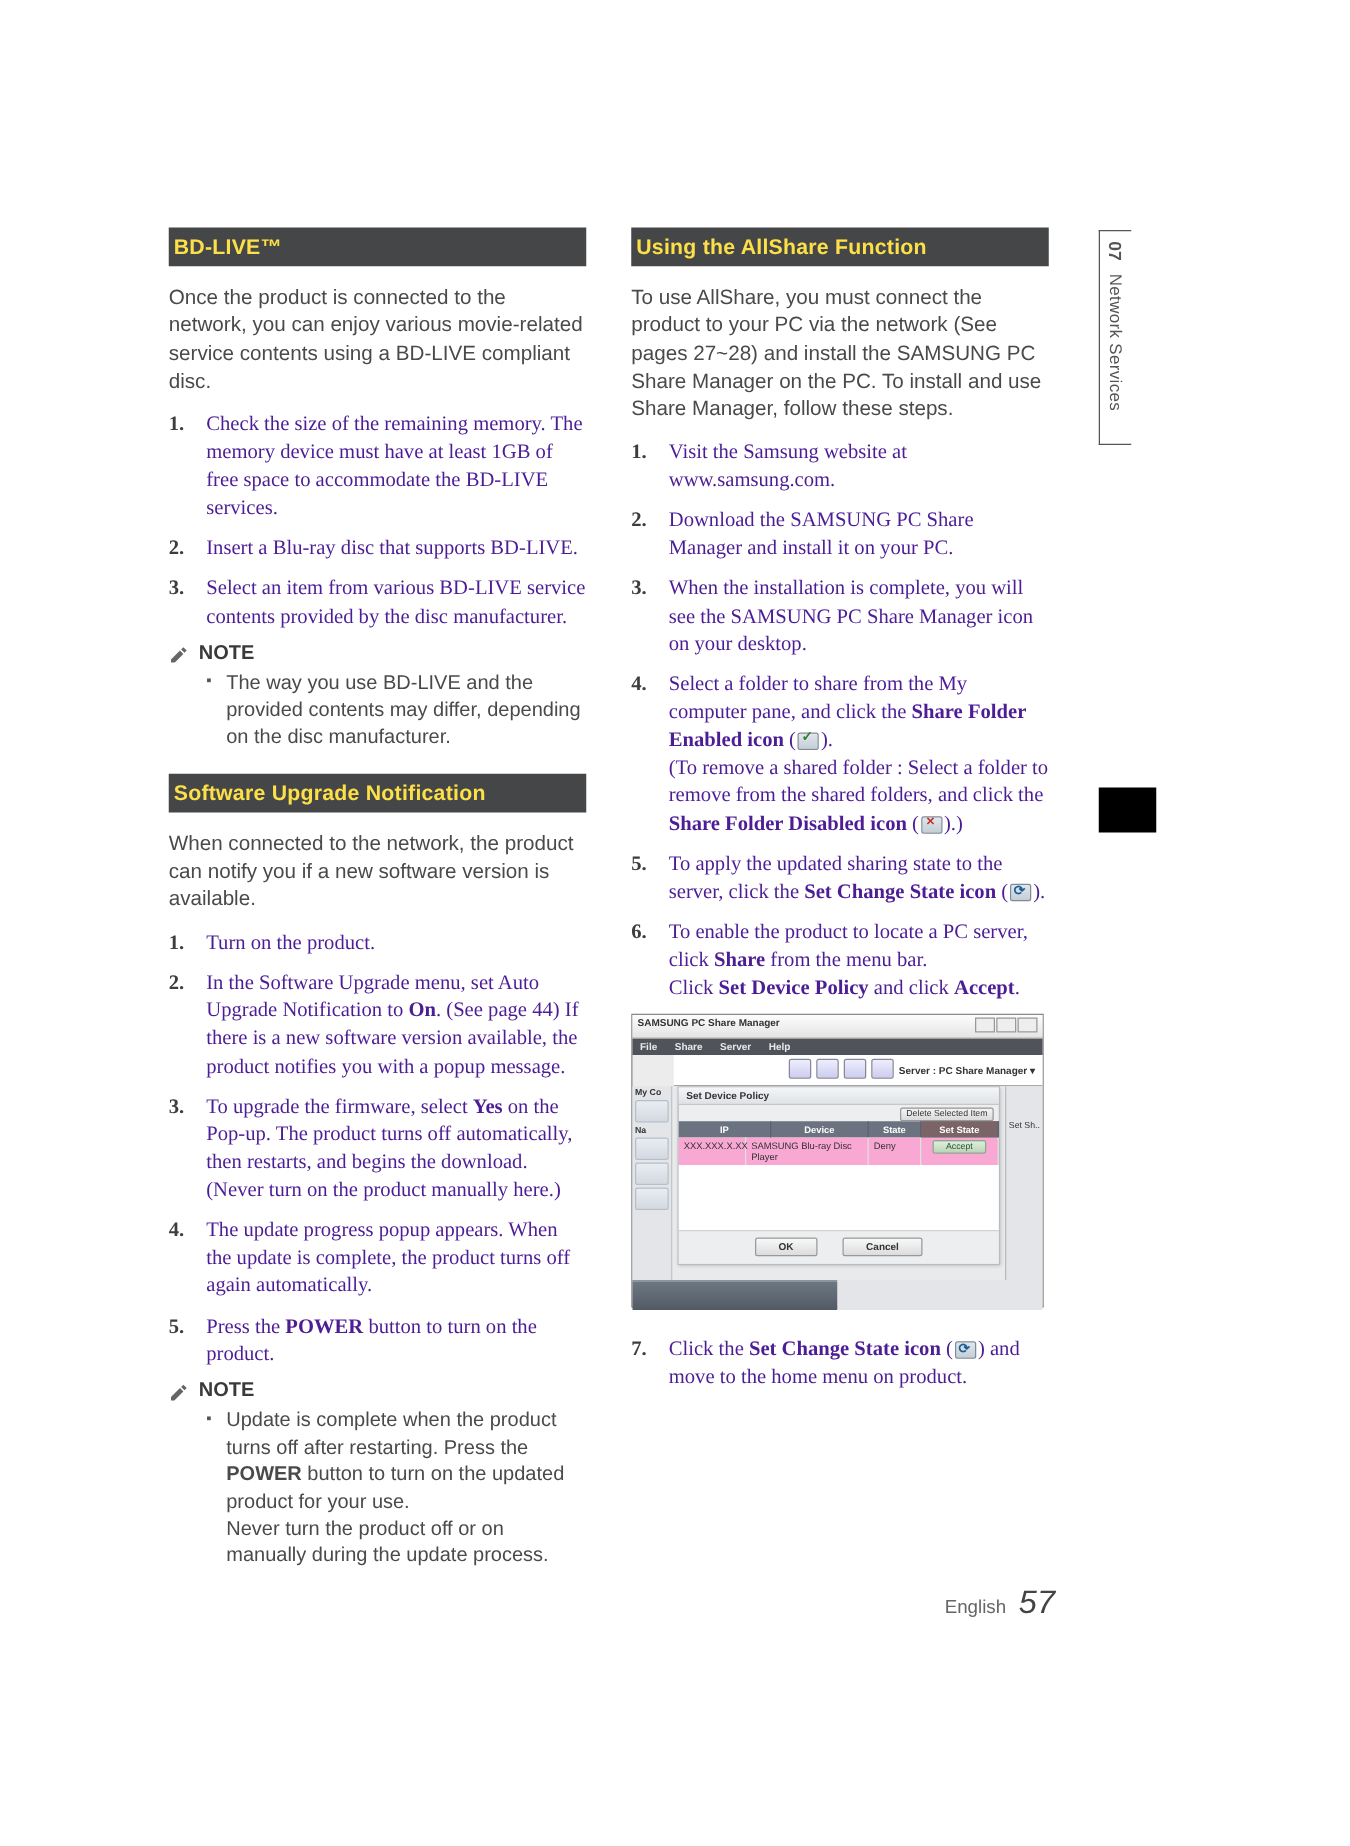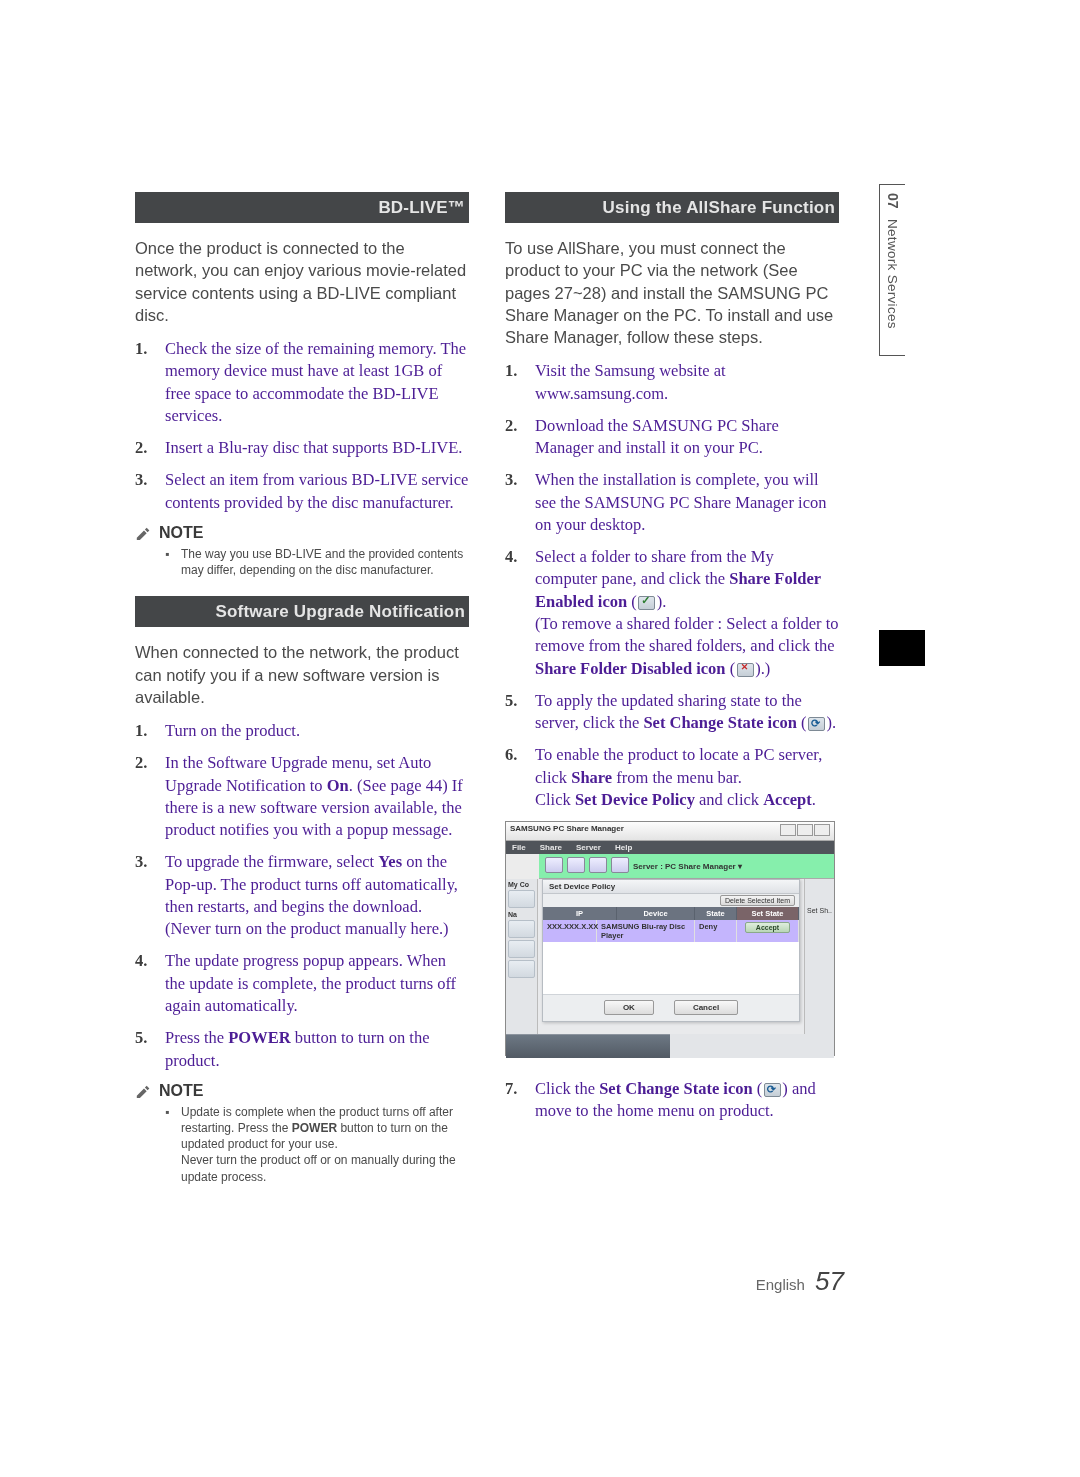--- a/index.html
+++ b/index.html
@@ -23,26 +23,26 @@
     width: 700px;
     display: flex;
     gap: 36px;
   }
   .col {
     width: 334px;
     flex: 0 0 334px;
   }
   .section-heading {
     background: #444648;
-    color: #e5e5e5;
+    color: #fde047;
     font-weight: bold;
     font-size: 17px;
-    text-align: right;
+    text-align: left;
     padding: 6px 4px 5px 4px;
-    margin: 12px 0 14px 0;
+    margin: 2px 0 14px 0;
     letter-spacing: 0.2px;
   }
   p {
     margin: 0 0 12px 0;
     font-size: 16.5px;
     line-height: 1.35;
     color: #4a4a4a;
   }
   ol {
     margin: 0 0 10px 0;
@@ -82,21 +82,21 @@
     width: 18px;
     height: 14px;
   }
   ul.note-items {
     margin: 0 0 18px 0;
     padding-left: 30px;
     list-style: none;
   }
   ul.note-items > li {
     position: relative;
-    font-size: 12px;
+    font-size: 16px;
     line-height: 1.35;
     color: #4a4a4a;
     margin-bottom: 10px;
     padding-left: 16px;
   }
   ul.note-items > li::before {
     content: "▪";
     position: absolute;
     left: 0;
     top: 0;
@@ -183,24 +183,24 @@
     display: flex;
     gap: 14px;
     padding: 2px 6px;
     background: #50545a;
     color: #e8e8e8;
     font-size: 8px;
     font-weight: bold;
   }
   .ss-toolbar {
     display: flex;
-    justify-content: flex-start;
+    justify-content: flex-end;
     align-items: center;
     padding: 3px 6px;
-    background: #86efac;
+    background: #ffffff;
     border-bottom: 1px solid #aaa;
     margin-left: 33px;
   }
   .ss-toolbar-icons span {
     display: inline-block;
     width: 16px;
     height: 14px;
     border: 1px solid #889;
     margin-right: 4px;
     background: linear-gradient(#eef, #cce);
@@ -275,22 +275,21 @@
     font-weight: bold;
   }
   .ss-th { padding: 2px 4px; border-right: 1px solid #5a626e; box-sizing:border-box; text-align:center;}
   .ss-th.ip { width: 74px; }
   .ss-th.dev { flex: 1; }
   .ss-th.st { width: 42px; }
   .ss-th.ss { width: 62px; background:#7a6468 }
   .ss-table-row {
     display: flex;
     font-size: 7.5px;
-    background: #c4b5fd;
-    font-weight: bold;
+    background: #f9a8d4;
   }
   .ss-td { padding: 2px 4px; border-right: 1px solid #e0e0e0; box-sizing:border-box; }
   .ss-td.ip { width: 54px; }
   .ss-td.dev { flex: 1; }
   .ss-td.st { width: 42px; }
   .ss-td.ss { width: 62px; text-align:center; }
   .ss-accept {
     display:inline-block;
     padding: 1px 10px;
     font-size: 7px;

